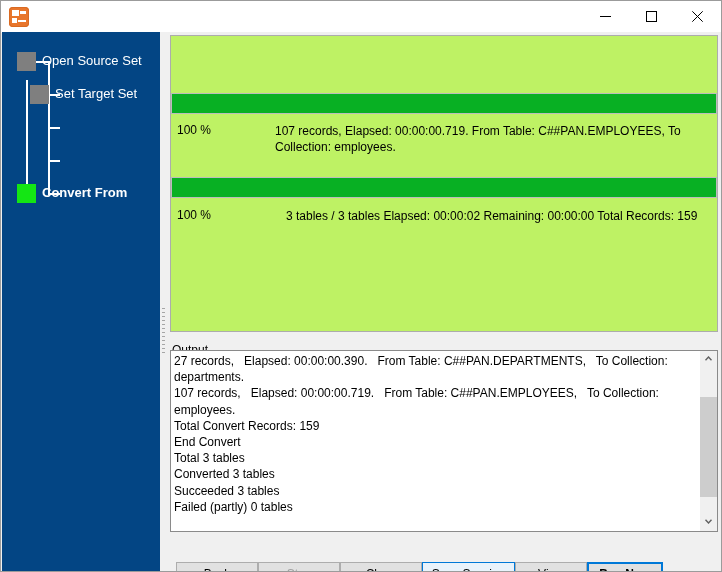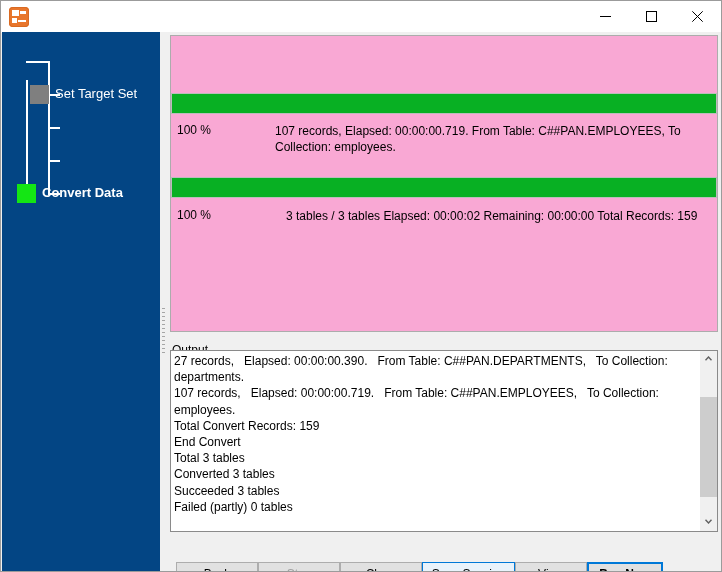--- a/index.html
+++ b/index.html
@@ -152,21 +152,21 @@
   }
 
   
   #progress-region {
     position: absolute;
     left: 3px; top: 3px;
     width: 548px;
     height: 297px;
     box-sizing: border-box;
     border: 1px solid #acacac;
-    background: #f9a8d4;
+    background: #bef264;
   }
   .pbar-outer {
     position: absolute;
     left: 0;
     width: 546px;
     height: 21px;
     box-sizing: border-box;
     border: 1px solid #bcbcbc;
     background: #e6e6e6;
   }
@@ -312,31 +312,35 @@
   <div id="sidebar">
 
     <div class="tree-line" style="left:24px; top:48px; width:2px; height:115px;"></div>
     <div class="tree-line" style="left:24px; top:29px; width:24px; height:2px;"></div>
     <div class="tree-line" style="left:46px; top:29px; width:2px; height:134px;"></div>
     <div class="tree-line" style="left:46px; top:62px; width:12px; height:2px;"></div>
     <div class="tree-line" style="left:46px; top:95px; width:12px; height:2px;"></div>
     <div class="tree-line" style="left:46px; top:128px; width:12px; height:2px;"></div>
     <div class="tree-line" style="left:46px; top:161px; width:12px; height:2px;"></div>
 
+    <div class="nav-item" style="top:13px;">
+      <span class="nav-square" style="left:15px;"></span>
+      <span class="nav-label" style="left:40px;">Open Source Set</span>
+    </div>
 
     <div class="nav-item" style="top:46px;">
       <span class="nav-square" style="left:28px;"></span>
       <span class="nav-label" style="left:53px;">Set Target Set</span>
     </div>
 
 
 
     <div class="nav-item" style="top:145px;">
       <span class="nav-square active" style="left:15px;"></span>
-      <span class="nav-label bold" style="left:40px;">Convert Data</span>
+      <span class="nav-label bold" style="left:40px;">Convert From</span>
     </div>
   </div>
 
   <div id="splitter">
     <div id="splitter-grip">
       <i></i>
         <i></i>
         <i></i>
         <i></i>
         <i></i>

